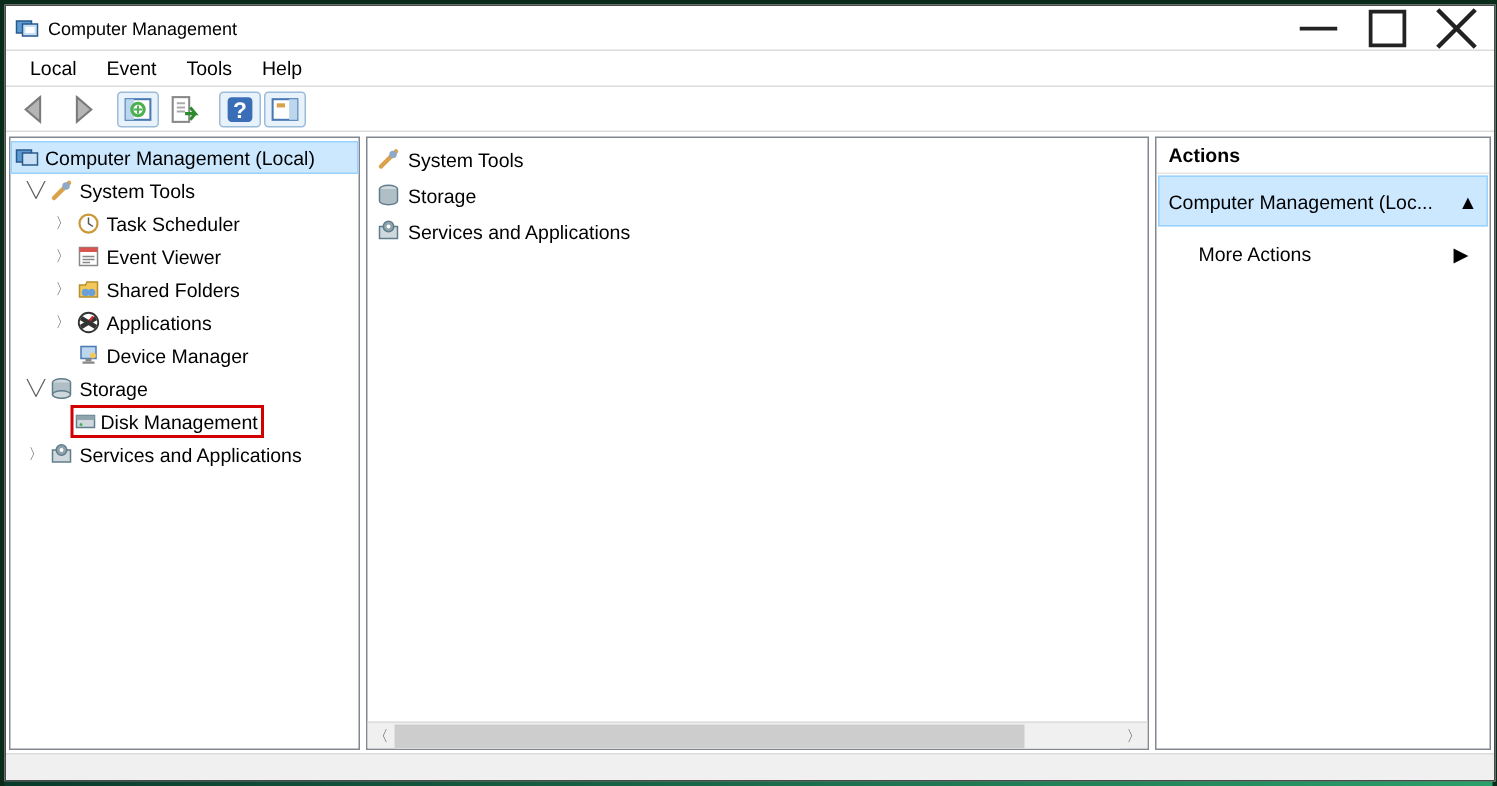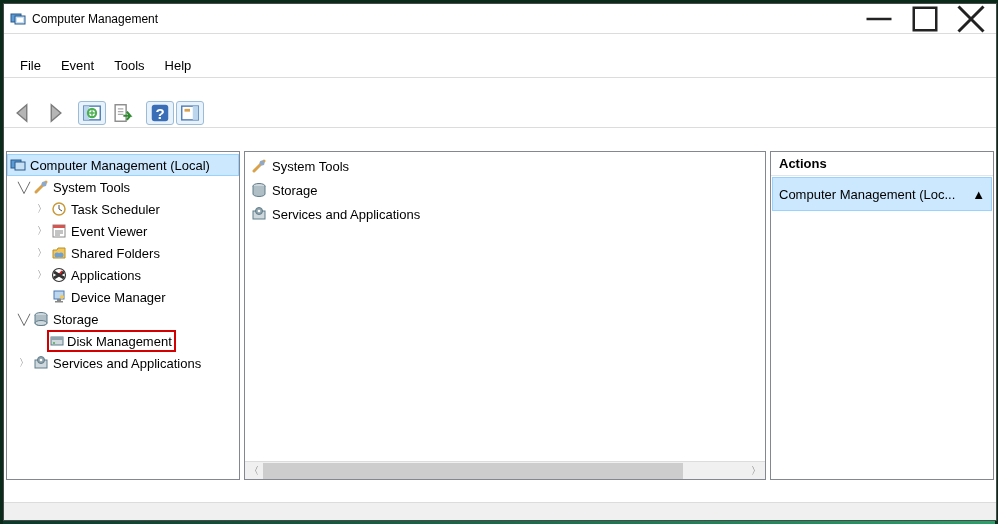--- a/index.html
+++ b/index.html
@@ -1,18 +1,18 @@
 <!DOCTYPE html>
 <html><head>
 <meta charset="utf-8">
 <style>
   * { box-sizing: border-box; font-family: "Segoe UI", Tahoma, sans-serif; }
   html,body { margin:0; padding:0; height:100%; }
   body { background:#0a2a1a; padding:3px; }
-  .window { width:994px; height:518px; background:#fff; border:1px solid #4a4a4a; display:flex; flex-direction:column;gap:20px; }
+  .window { width:994px; height:518px; background:#fff; border:1px solid #4a4a4a; display:flex; flex-direction:column; }
   .titlebar { display:flex; align-items:center; height:30px; padding:0 2px 0 6px; border-bottom:1px solid #dcdcdc; }
   .titlebar .title { flex:1; font-size:12px; }
   .titlebar .ico { width:16px; height:16px; margin-right:6px; display:inline-flex; }
   .win-btn { width:46px; height:30px; display:flex; align-items:center; justify-content:center; }
   .menubar { display:flex; gap:4px; padding:2px 8px; font-size:13px; height:24px; align-items:center; border-bottom:1px solid #dcdcdc;}
   .menu-item { padding:2px 8px; }
   .toolbar { display:flex; align-items:center; gap:2px; padding:2px 6px; height:30px; border-bottom:1px solid #dcdcdc;}
   .tb-btn { width:28px; height:24px; display:flex; align-items:center; justify-content:center; border:1px solid transparent; border-radius:3px;}
   .tb-sep { width:6px; }
   .tb-btn.boxed { border:1px solid #9bbbd8; background:#e8f2fb; }
@@ -70,21 +70,21 @@
       </div>
     <div class="win-btn">
         <svg viewBox="0 0 12 12" width="12" height="12">
           <line x1="1" y1="1" x2="11" y2="11" stroke="#222" stroke-width="1.2"></line>
           <line x1="11" y1="1" x2="1" y2="11" stroke="#222" stroke-width="1.2"></line>
         </svg>
       </div>
   </div>
 
   <div class="menubar">
-    <span class="menu-item">File</span>
+    <span class="menu-item">Local</span>
     <span class="menu-item">Event</span>
     <span class="menu-item">Tools</span>
     <span class="menu-item">Help</span>
   </div>
 
   <div class="toolbar">
     <div class="tb-btn">
         <svg viewBox="0 0 16 16">
           <path d="M10 2 L3 8 L10 14 Z" fill="#b5b5b5" stroke="#7a7a7a"></path>
         </svg>
@@ -301,19 +301,25 @@
         <div class="arrow">〉</div>
       </div>
     </div>
 
     <div class="pane actions-pane">
       <div class="actions-header">Actions</div>
       <div class="actions-sub">
         <span>Computer Management (Loc...</span>
         <span>▲</span>
       </div>
+      <div class="actions-body">
+        <div class="actions-row">
+          <span>More Actions</span>
+          <span>▶</span>
+        </div>
+      </div>
     </div>
 
   </div>
 
   <div class="statusbar"></div>
 </div>
 <div class="statusbar-bottom"></div>
 
 </body></html>

